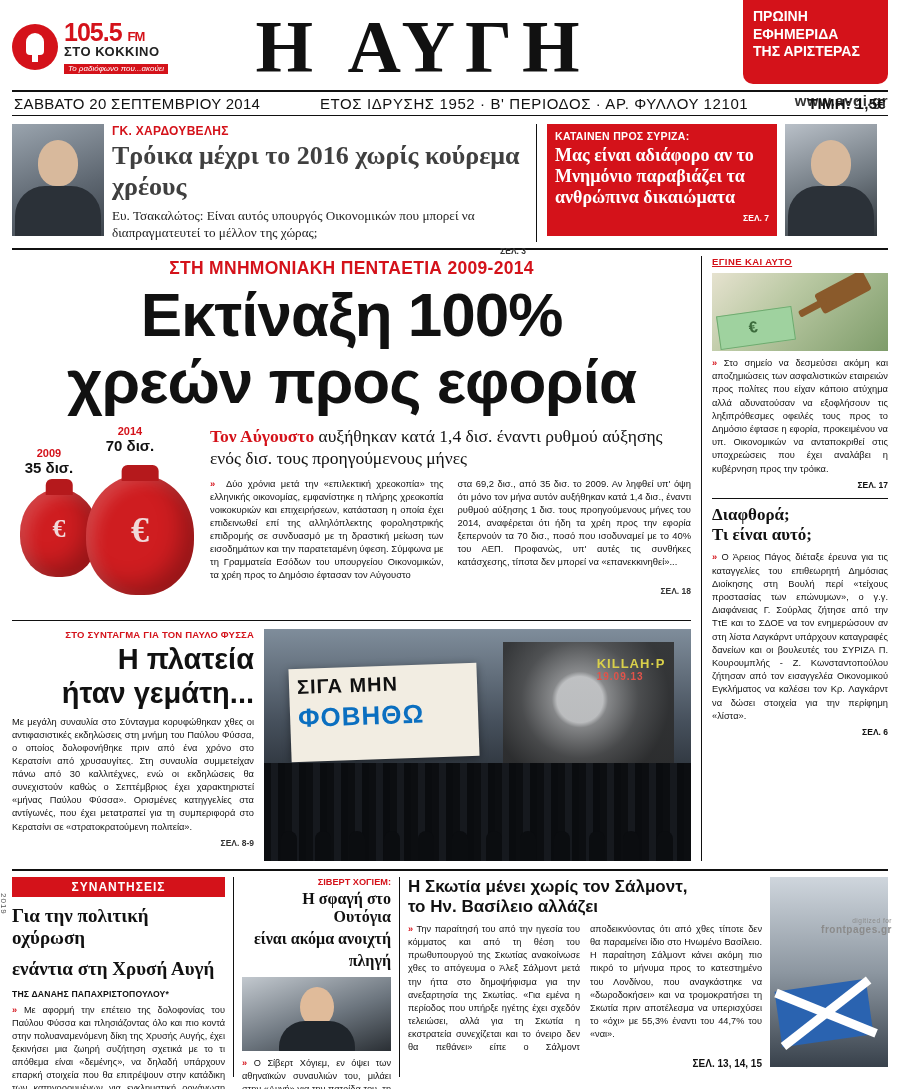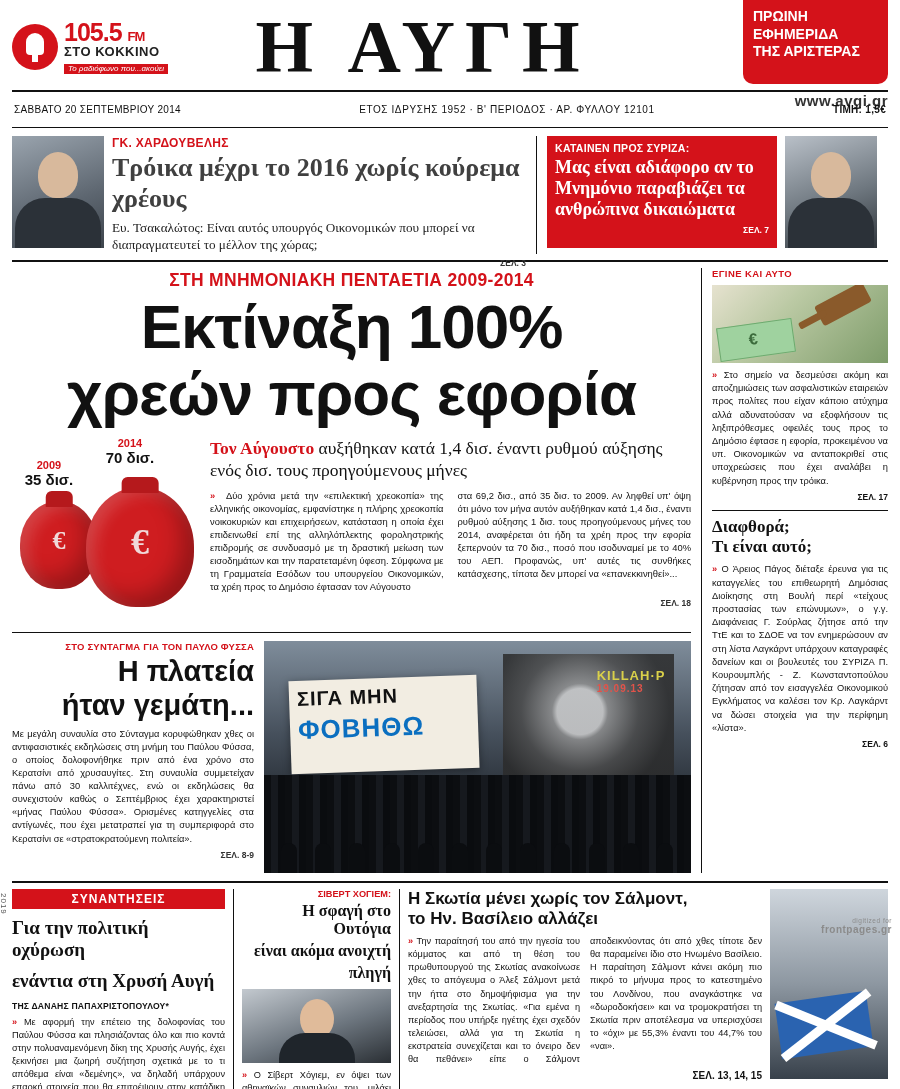--- a/index.html
+++ b/index.html
@@ -46,21 +46,21 @@
   .redbox {
     background:#d4121a; color:#fff; font-weight:bold; font-size:14px;
     padding:23px 10px; line-height:1.25; text-align:left; width:145px;border-radius:10px;
   }
   .site { font-size:15px; font-weight:bold; color:#333; margin-top:8px; letter-spacing:0.5px; }
 
   
   .infobar {
     border-top:2px solid #111; border-bottom:1px solid #111;
     display:flex; align-items:center; justify-content:space-between;
-    font-size:10px; padding:12px 2px; margin-top:2px; letter-spacing:0.3px;
+    font-size:15px; padding:3px 2px; margin-top:2px; letter-spacing:0.3px;
   }
   .infobar .center { letter-spacing:0.6px; }
   .infobar .price { font-weight:bold; }
 
   
   .teasers { display:flex; margin-top:8px; height:118px; }
   .teaser { display:flex; gap:8px; }
   .teaser.left { width:525px; padding-right:10px; border-right:1px solid #111; }
   .teaser.right { width:345px; padding-left:10px; }
   .photo {
@@ -183,21 +183,21 @@
   .sp-heads i {
     position:absolute; bottom:0; width:16px; height:30px; background:#0b0d10; border-radius:8px 8px 0 0;
   }
   .sp-tag {
     position:absolute; right:6%; top:12%; color:#d9d04a; font-weight:bold;
     font-size:13px; letter-spacing:1px;
   }
   .sp-tag small { display:block; color:#e2534a; font-size:10px; }
 
   
-  .side-kicker { color:#d4121a; font-weight:bold; font-size:9.5px; letter-spacing:0.4px; }
+  .side-kicker { color:#d4121a; font-weight:bold; font-size:9.5px; letter-spacing:0.4px;text-decoration:underline; }
   .side-head {
     font-family:"Liberation Serif", serif; font-size:17px; font-weight:bold;
     line-height:1.2; margin-top:4px;
   }
   .side-body { font-size:9.3px; line-height:1.42; text-align:justify; margin-top:6px; }
   .side-body .dd { color:#d4121a; font-weight:bold; }
   .side-photo {
     width:100%; height:78px; margin:6px 0;
     background:linear-gradient(135deg,#e6e2cf,#b9c8a2 40%,#7e9c6a 100%);
     position:relative; overflow:hidden;

